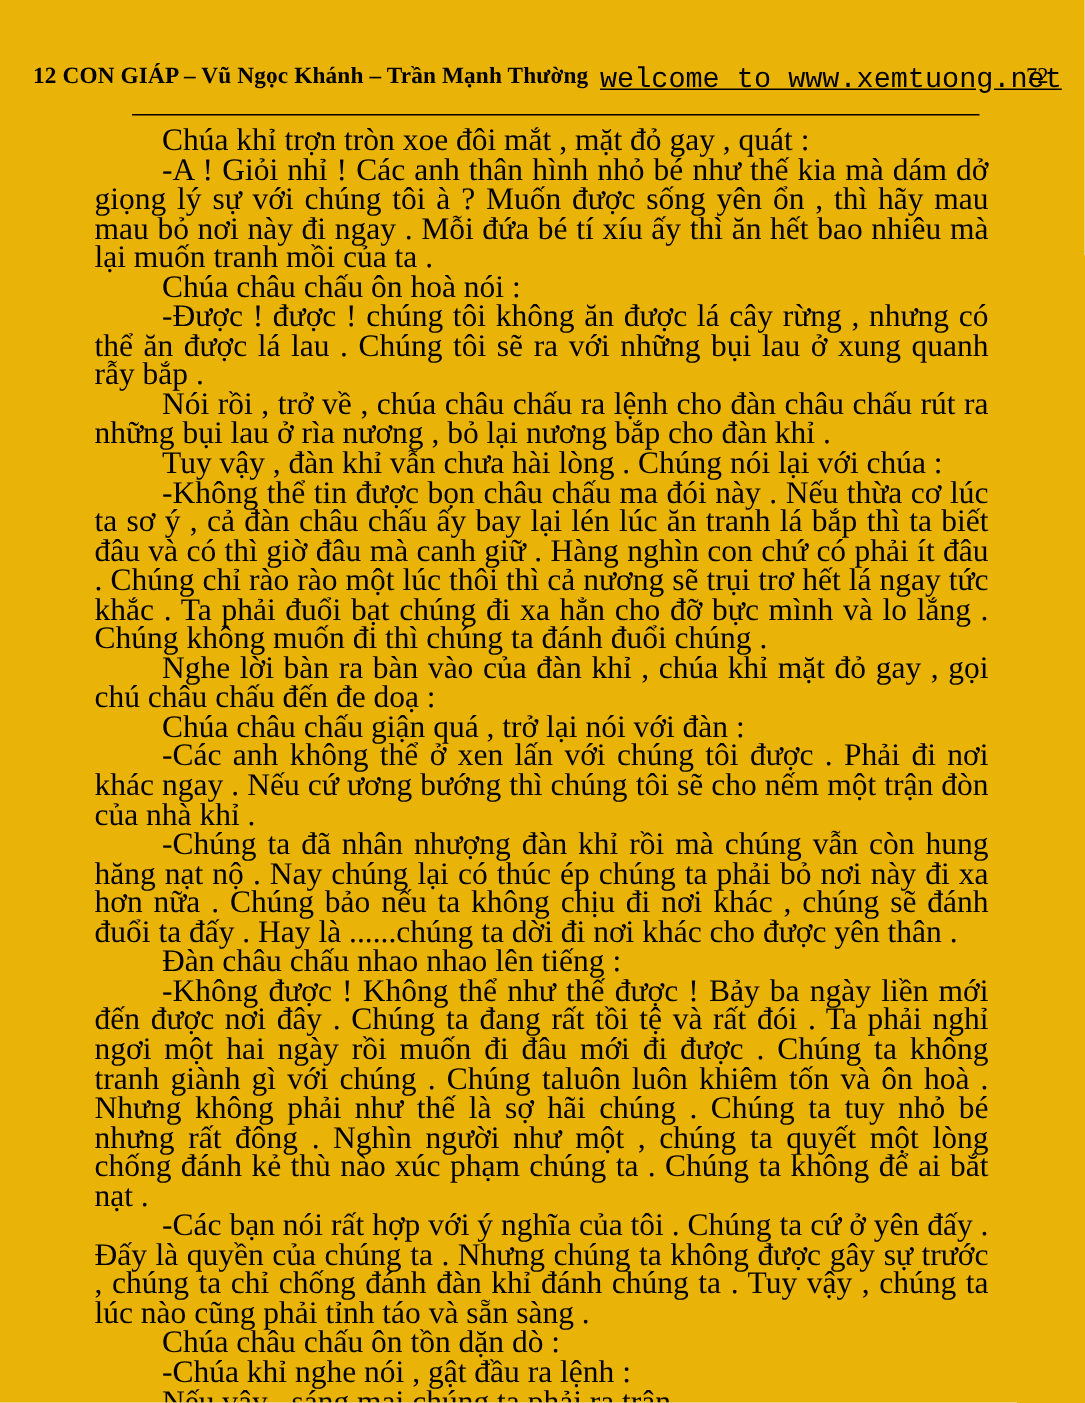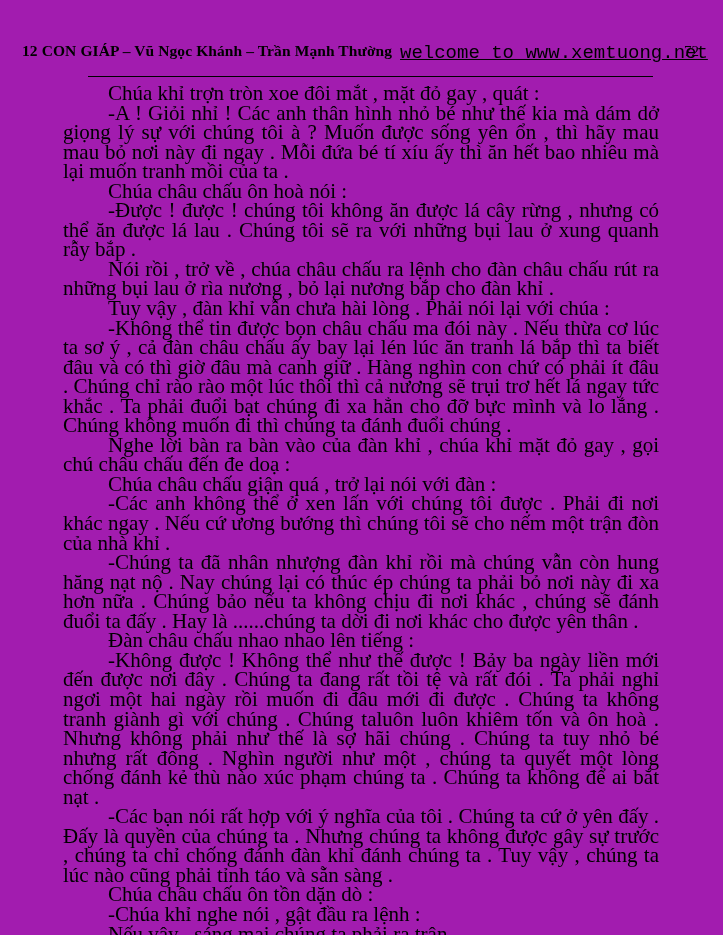--- a/index.html
+++ b/index.html
@@ -1,21 +1,21 @@
 <!DOCTYPE html>
 <html><head>
 <meta charset="utf-8">
 <style>
   html, body { margin: 0; padding: 0; background: #e8e8e8; }
   .page {
     position: relative;
     width: 723px;
     height: 935px;
     margin: 0 auto;
-    background: #a21caf;
+    background: #eab308;
     color: #000000;
     overflow: hidden;
     font-family: "Liberation Serif", serif;
   }
   .header {
     position: absolute;
     top: 42px;
     left: 0;
     width: 723px;
     height: 22px;
@@ -83,21 +83,21 @@
   </div>
 
   <div class="header-rule"></div>
 
   <div class="content">
       <p class="para">Chúa khỉ trợn tròn xoe đôi mắt , mặt đỏ gay , quát :</p>
       <p class="para">-A ! Giỏi nhỉ ! Các anh thân hình nhỏ bé  như  thế kia mà dám dở giọng lý sự với chúng tôi à ? Muốn được sống yên ổn , thì hãy mau mau bỏ nơi này đi ngay . Mỗi đứa bé tí xíu ấy thì ăn hết bao nhiêu mà lại muốn tranh mồi của ta .</p>
       <p class="para">Chúa châu chấu ôn hoà nói :</p>
       <p class="para">-Được ! được ! chúng tôi không ăn được lá cây rừng , nhưng có thể ăn được lá lau . Chúng tôi sẽ ra với những bụi lau ở xung quanh rẫy bắp .</p>
       <p class="para">Nói rồi , trở về , chúa châu chấu ra lệnh cho đàn châu chấu rút ra những bụi lau ở rìa nương , bỏ lại nương bắp cho đàn khỉ .</p>
-      <p class="para">Tuy vậy , đàn khỉ vẫn chưa hài lòng . Phải nói lại với chúa :</p>
+      <p class="para">Tuy vậy , đàn khỉ vẫn chưa hài lòng . Chúng nói lại với chúa :</p>
       <p class="para">-Không thể tin được bọn châu chấu ma đói này . Nếu thừa cơ lúc ta sơ ý , cả đàn châu chấu ấy bay lại lén lúc ăn tranh lá bắp thì ta biết đâu và có thì giờ đâu mà canh giữ . Hàng nghìn con chứ có phải ít đâu . Chúng chỉ rào rào một lúc thôi thì cả nương sẽ trụi trơ hết lá ngay tức khắc . Ta phải đuổi bạt chúng đi xa hẳn cho đỡ bực mình và lo lắng . Chúng không muốn đi thì chúng ta đánh đuổi chúng .</p>
       <p class="para">Nghe lời bàn ra bàn vào của đàn khỉ , chúa khỉ mặt đỏ gay , gọi chú châu chấu đến đe doạ :</p>
       <p class="para">Chúa châu chấu giận quá , trở lại nói với đàn :</p>
       <p class="para">-Các anh không thể ở xen lấn với chúng tôi được . Phải đi nơi khác ngay . Nếu cứ ương bướng thì chúng tôi sẽ cho nếm một trận đòn của nhà khỉ .</p>
       <p class="para">-Chúng ta đã nhân nhượng đàn khỉ rồi mà chúng vẫn còn hung hăng nạt nộ . Nay chúng lại có thúc ép chúng ta phải bỏ nơi này đi xa hơn nữa . Chúng bảo nếu ta không chịu đi nơi khác , chúng sẽ đánh đuổi ta đấy . Hay là ......chúng ta dời đi nơi khác cho được yên thân .</p>
       <p class="para">Đàn châu chấu nhao nhao lên tiếng :</p>
       <p class="para">-Không được ! Không thể như thế được ! Bảy ba ngày liền mới đến được nơi đây .  Chúng ta đang rất tồi tệ và rất đói . Ta phải nghỉ ngơi một hai ngày rồi muốn đi đâu mới đi được . Chúng ta không tranh giành gì với chúng . Chúng taluôn luôn khiêm tốn và ôn hoà . Nhưng không phải như thế là sợ hãi chúng . Chúng ta tuy nhỏ bé nhưng rất đông . Nghìn người như một , chúng ta quyết một lòng chống đánh kẻ thù nào xúc phạm chúng ta . Chúng ta không để ai bắt nạt .</p>
       <p class="para">-Các bạn nói rất hợp với ý nghĩa của tôi . Chúng ta cứ ở yên đấy . Đấy là quyền của chúng ta . Nhưng chúng ta không được gây sự trước , chúng ta chỉ chống đánh đàn khỉ đánh chúng ta . Tuy vậy , chúng ta lúc nào cũng phải tỉnh táo và sẵn sàng .</p>
       <p class="para">Chúa châu chấu ôn tồn dặn dò :</p>
       <p class="para">-Chúa khỉ nghe nói , gật đầu ra lệnh :</p>

